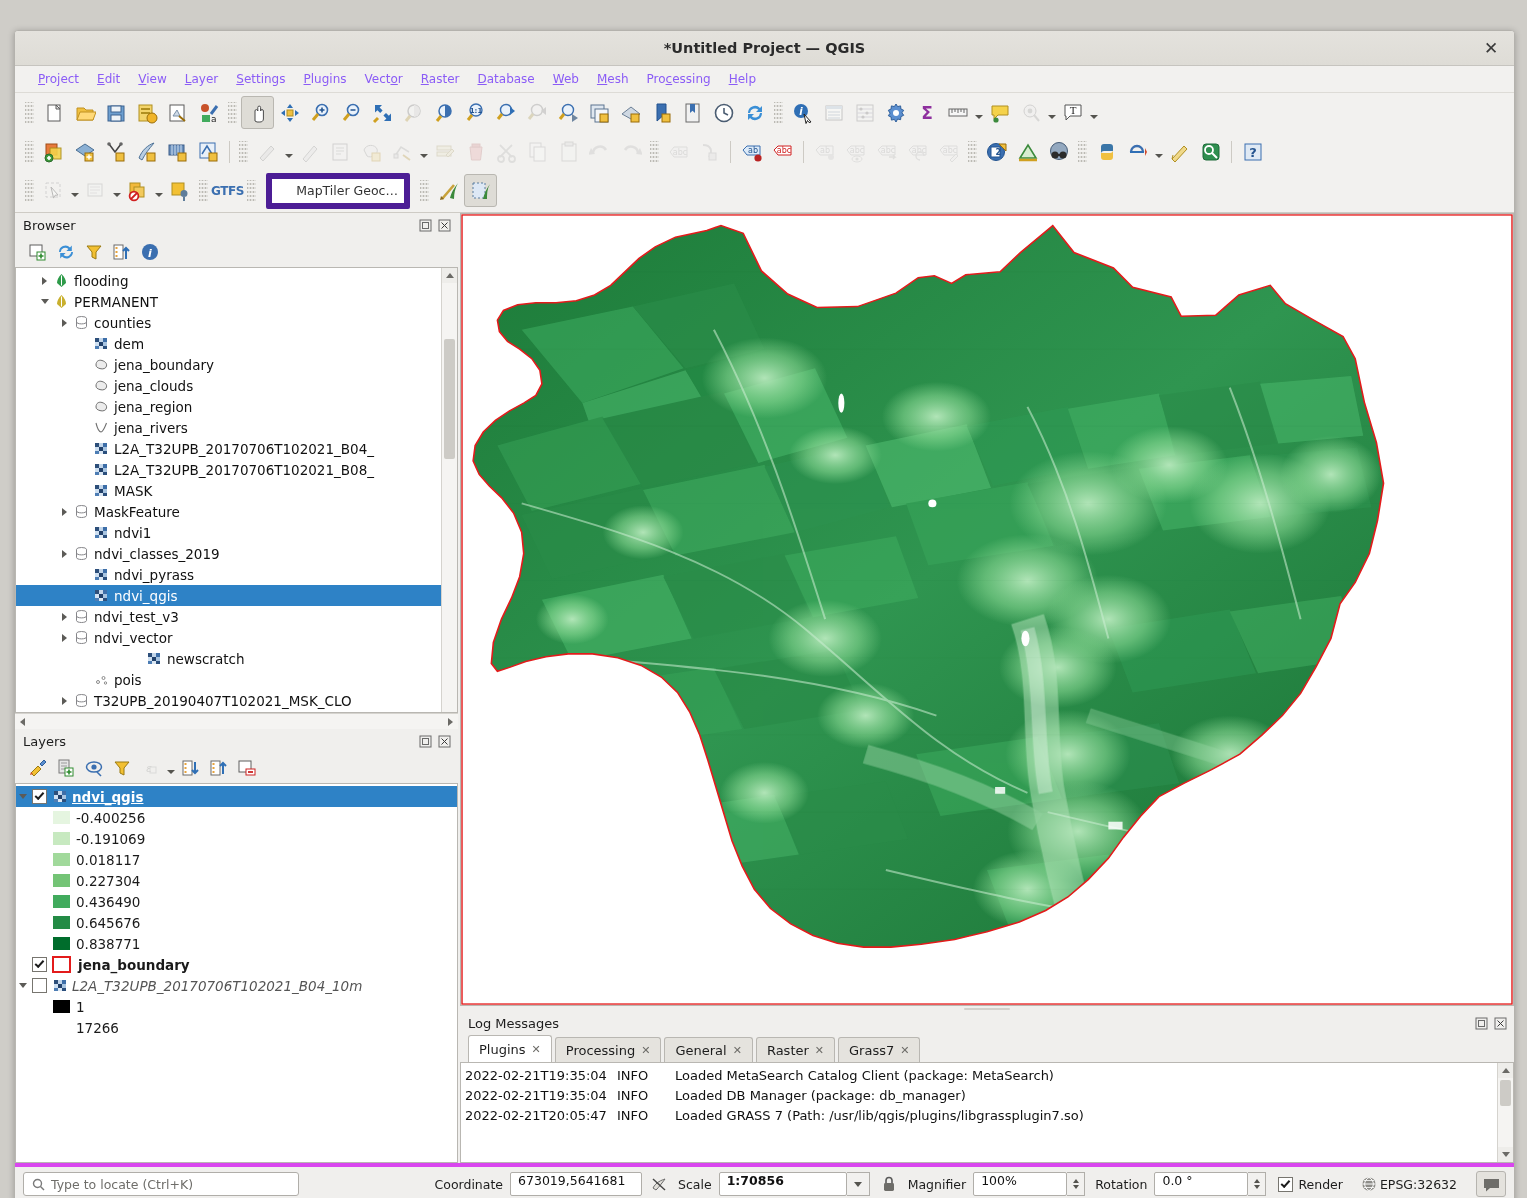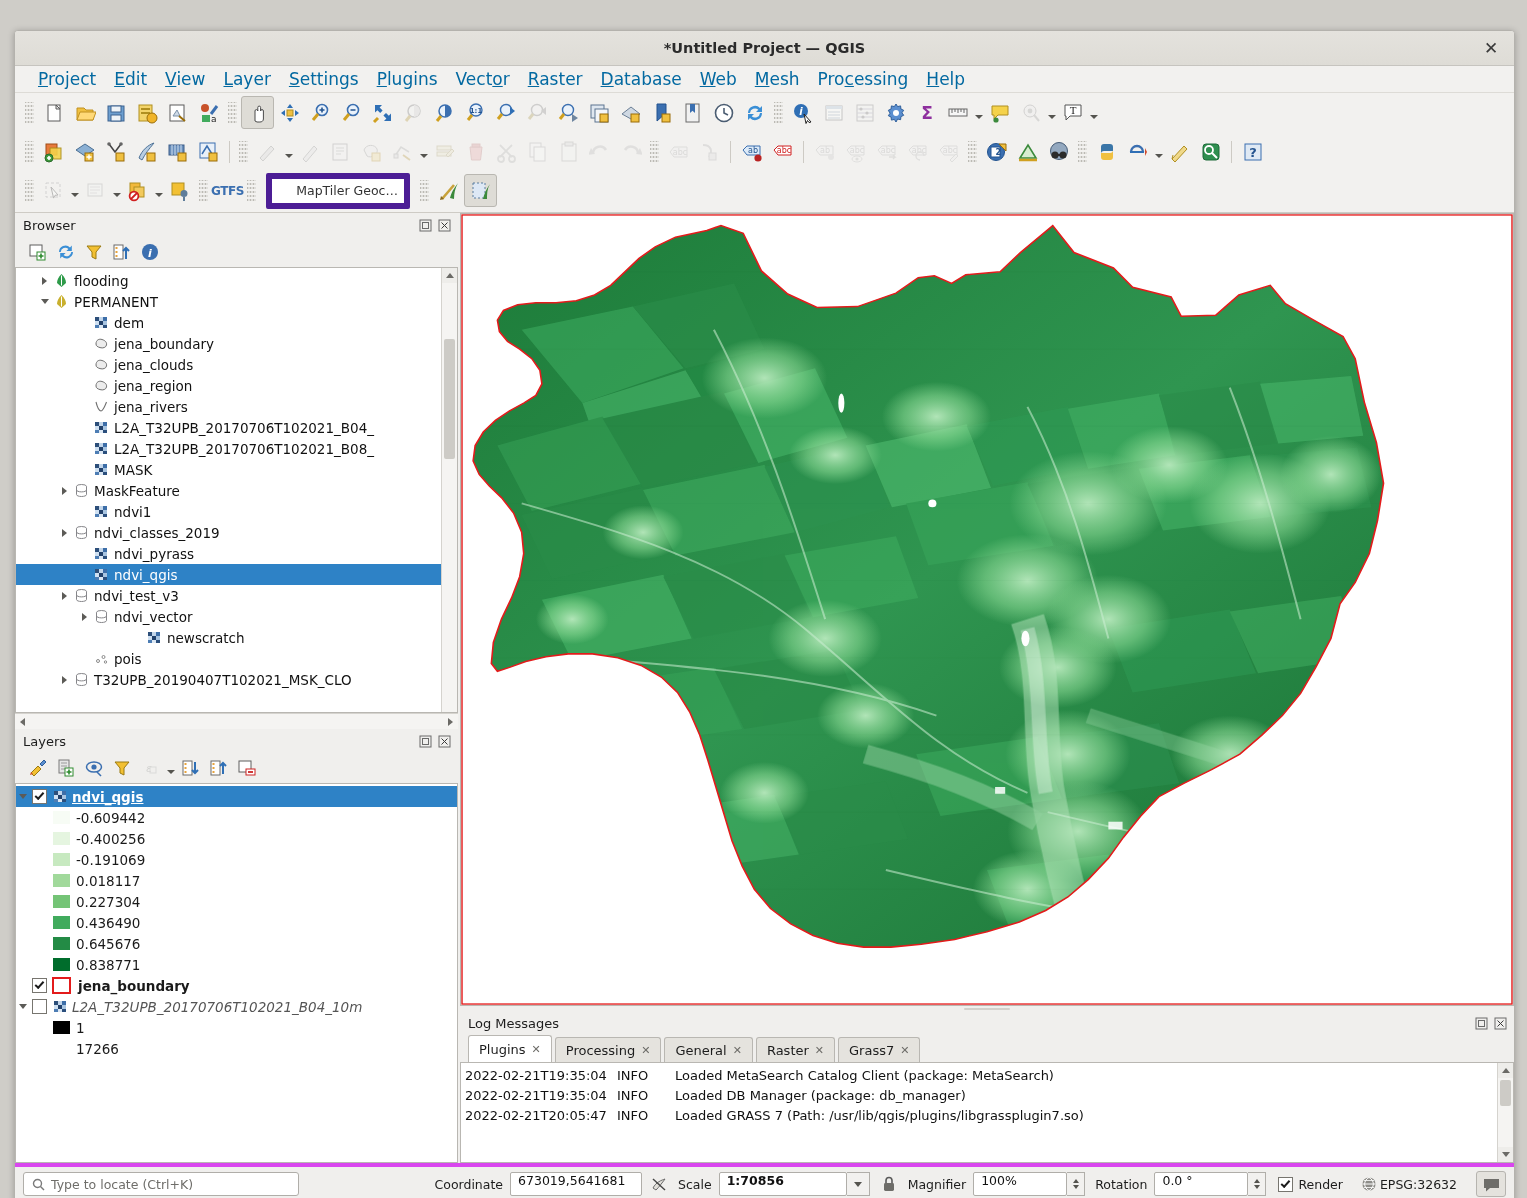--- a/index.html
+++ b/index.html
@@ -25,21 +25,21 @@
   .titlebar .close{
     position:absolute;right:12px;top:50%;transform:translateY(-50%);
     width:22px;height:22px;display:flex;align-items:center;justify-content:center;
     font-size:17px;color:#3a3a3a;cursor:pointer;
   }
   
   .menubar{
     height:26px;min-height:26px;background:#f2f1ef;border-bottom:1px solid #dddbd6;
     display:flex;align-items:center;padding-left:14px;gap:0px;
   }
-  .menubar .mi{padding:3px 9px;font-size:17px;color:#0369a1;cursor:default;border-radius:2px;}
+  .menubar .mi{padding:3px 9px;font-size:12px;color:#8b5cf6;cursor:default;border-radius:2px;}
   .menubar .mi u{text-decoration:underline;}
   
   .toolbars{background:#f2f1ef;border-bottom:1px solid #cecbc5;padding:0 0 2px 0;}
   .trow{height:39px;display:flex;align-items:center;padding-left:6px;}
   .grip{width:9px;height:22px;margin:0 4px;
     background-image:radial-gradient(#b6b4ae 1px, transparent 1.1px);
     background-size:3px 4px;background-position:2px 2px;opacity:.9;}
   .sep{width:1px;height:22px;background:#cdcac4;margin:0 5px;}
   .tb{width:31px;height:31px;border-radius:3px;display:flex;align-items:center;
       justify-content:center;cursor:pointer;position:relative;flex:none;}
@@ -757,20 +757,31 @@
               <div class="row" style="padding-left: 22px;">
                 <span class="arrow d"></span>
                 <span class="ico">
                   <svg width="15" height="15" viewBox="0 0 15 15">
                     <path d="M7.5 1 C10.5 4 12 7 12 10 L7.5 14 L3 10 C3 7 4.5 4 7.5 1z" fill="#c9b02e"></path>
                     <path d="M7.5 2.5 v10" stroke="#fff" stroke-width="1"></path>
                   </svg>
                 </span>
                 <span class="lbl">PERMANENT</span>
               </div>
+              <div class="row" style="padding-left: 42px;">
+                <span class="arrow r"></span>
+                <span class="ico">
+                  <svg width="15" height="15" viewBox="0 0 15 15">
+                    <ellipse cx="7.5" cy="3.4" rx="5" ry="1.9" fill="#fff" stroke="#86868a"></ellipse>
+                    <path d="M2.5 3.4v8.2c0 1 2.2 1.9 5 1.9s5-.9 5-1.9V3.4" fill="#fff" stroke="#86868a"></path>
+                    <path d="M2.5 7c0 1 2.2 1.9 5 1.9s5-.9 5-1.9" fill="none" stroke="#86868a"></path>
+                  </svg>
+                </span>
+                <span class="lbl">counties</span>
+              </div>
               <div class="row" style="padding-left: 62px;">
                 <span class="arrow"></span>
                 <span class="ico">
                   <svg width="15" height="15" viewBox="0 0 15 15">
                     <rect x="1" y="2" width="4" height="4" fill="#2d4f7a"></rect>
                     <rect x="5" y="2" width="4" height="4" fill="#c3d6ea"></rect>
                     <rect x="9" y="2" width="4" height="4" fill="#3d6ea8"></rect>
                     <rect x="1" y="6" width="4" height="4" fill="#cfe0f1"></rect>
                     <rect x="5" y="6" width="4" height="4" fill="#21406a"></rect>
                     <rect x="9" y="6" width="4" height="4" fill="#a8c4e0"></rect>
@@ -945,21 +956,21 @@
                 <span class="arrow r"></span>
                 <span class="ico">
                   <svg width="15" height="15" viewBox="0 0 15 15">
                     <ellipse cx="7.5" cy="3.4" rx="5" ry="1.9" fill="#fff" stroke="#86868a"></ellipse>
                     <path d="M2.5 3.4v8.2c0 1 2.2 1.9 5 1.9s5-.9 5-1.9V3.4" fill="#fff" stroke="#86868a"></path>
                     <path d="M2.5 7c0 1 2.2 1.9 5 1.9s5-.9 5-1.9" fill="none" stroke="#86868a"></path>
                   </svg>
                 </span>
                 <span class="lbl">ndvi_test_v3</span>
               </div>
-              <div class="row" style="padding-left: 62px;">
+              <div class="row" style="padding-left: 42px;">
                 <span class="arrow r"></span>
                 <span class="ico">
                   <svg width="15" height="15" viewBox="0 0 15 15">
                     <ellipse cx="7.5" cy="3.4" rx="5" ry="1.9" fill="#fff" stroke="#86868a"></ellipse>
                     <path d="M2.5 3.4v8.2c0 1 2.2 1.9 5 1.9s5-.9 5-1.9V3.4" fill="#fff" stroke="#86868a"></path>
                     <path d="M2.5 7c0 1 2.2 1.9 5 1.9s5-.9 5-1.9" fill="none" stroke="#86868a"></path>
                   </svg>
                 </span>
                 <span class="lbl">ndvi_vector</span>
               </div>
@@ -1105,25 +1116,20 @@
                     <rect x="9" y="2" width="4" height="4" fill="#3d6ea8"></rect>
                     <rect x="1" y="6" width="4" height="4" fill="#cfe0f1"></rect>
                     <rect x="5" y="6" width="4" height="4" fill="#21406a"></rect>
                     <rect x="9" y="6" width="4" height="4" fill="#a8c4e0"></rect>
                     <rect x="1" y="10" width="4" height="3" fill="#4d7db4"></rect>
                     <rect x="5" y="10" width="4" height="3" fill="#dce8f4"></rect>
                     <rect x="9" y="10" width="4" height="3" fill="#2b4f7d"></rect>
                   </svg>
                 </span>
                 <span class="lname u">ndvi_qgis</span>
-              </div>
-              <div class="lrow">
-                <span style="width: 36px; flex: 0 0 auto;"></span>
-                <span class="swatch" style="background: rgb(247, 252, 245);"></span>
-                <span class="lname">-0.609442</span>
               </div>
               <div class="lrow">
                 <span style="width: 36px; flex: 0 0 auto;"></span>
                 <span class="swatch" style="background: rgb(229, 245, 224);"></span>
                 <span class="lname">-0.400256</span>
               </div>
               <div class="lrow">
                 <span style="width: 36px; flex: 0 0 auto;"></span>
                 <span class="swatch" style="background: rgb(199, 233, 192);"></span>
                 <span class="lname">-0.191069</span>

